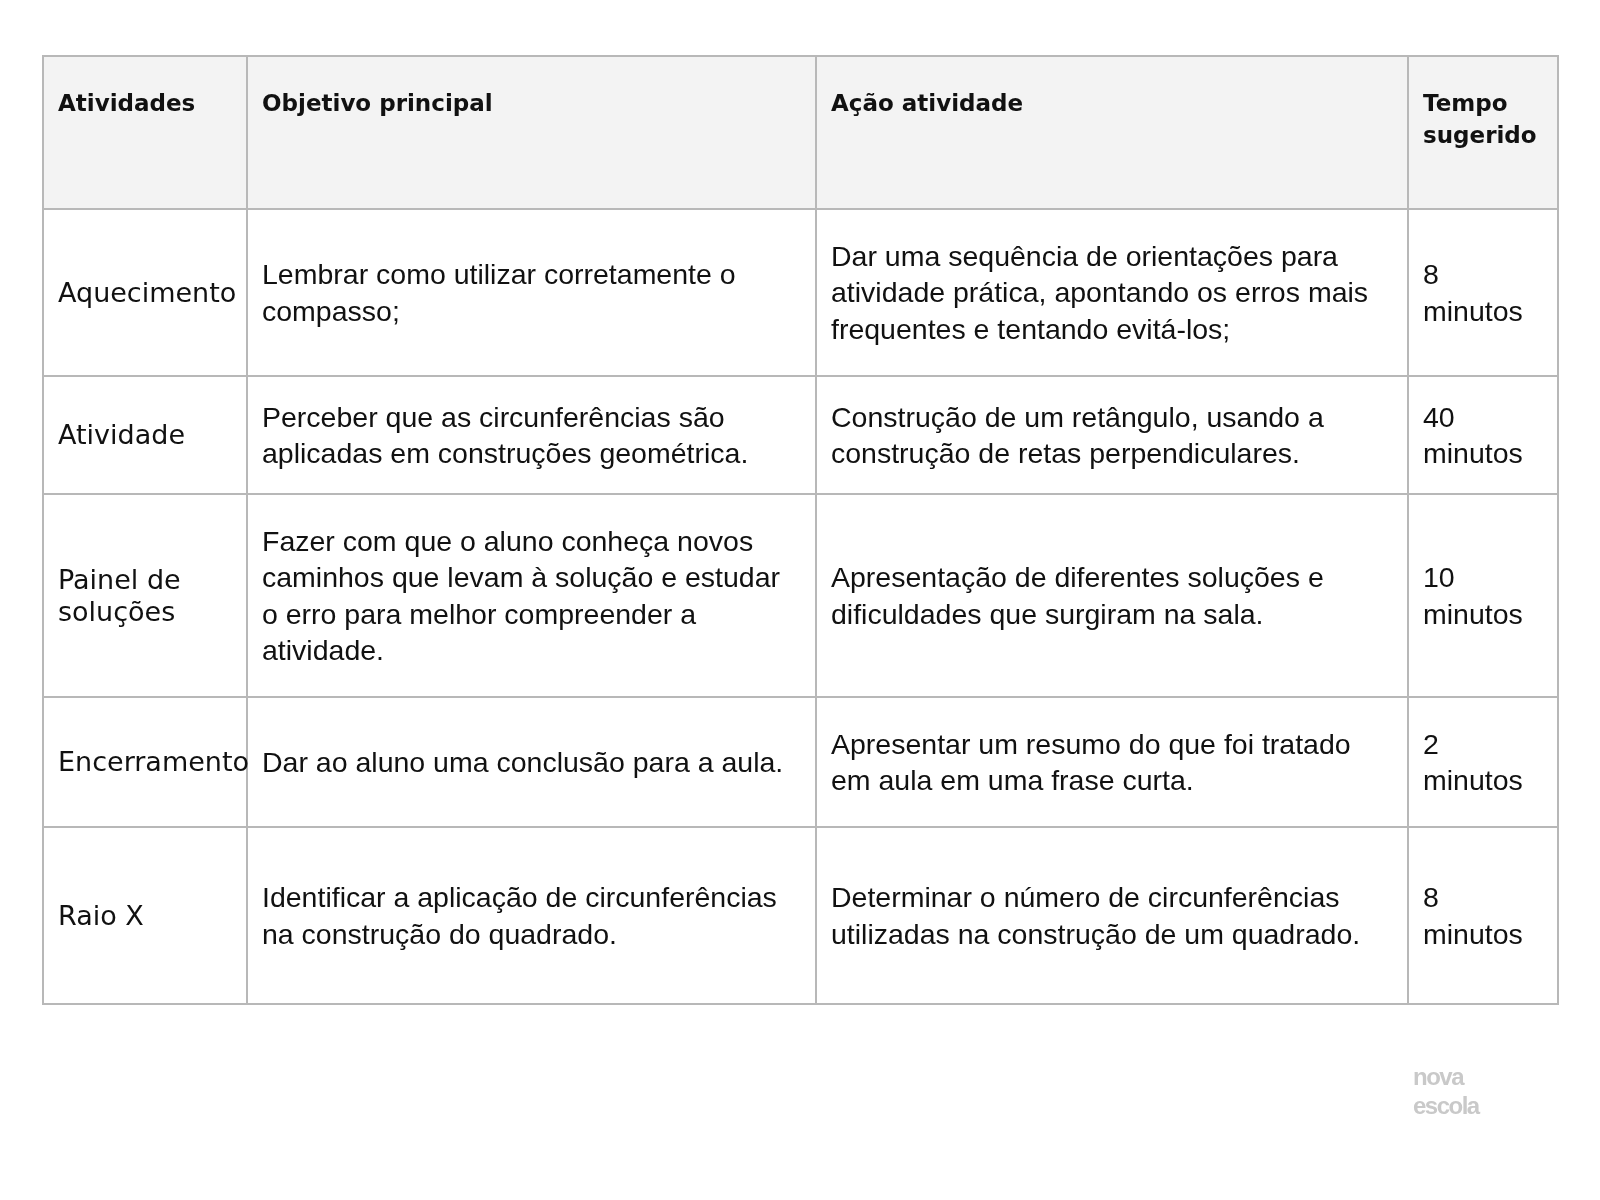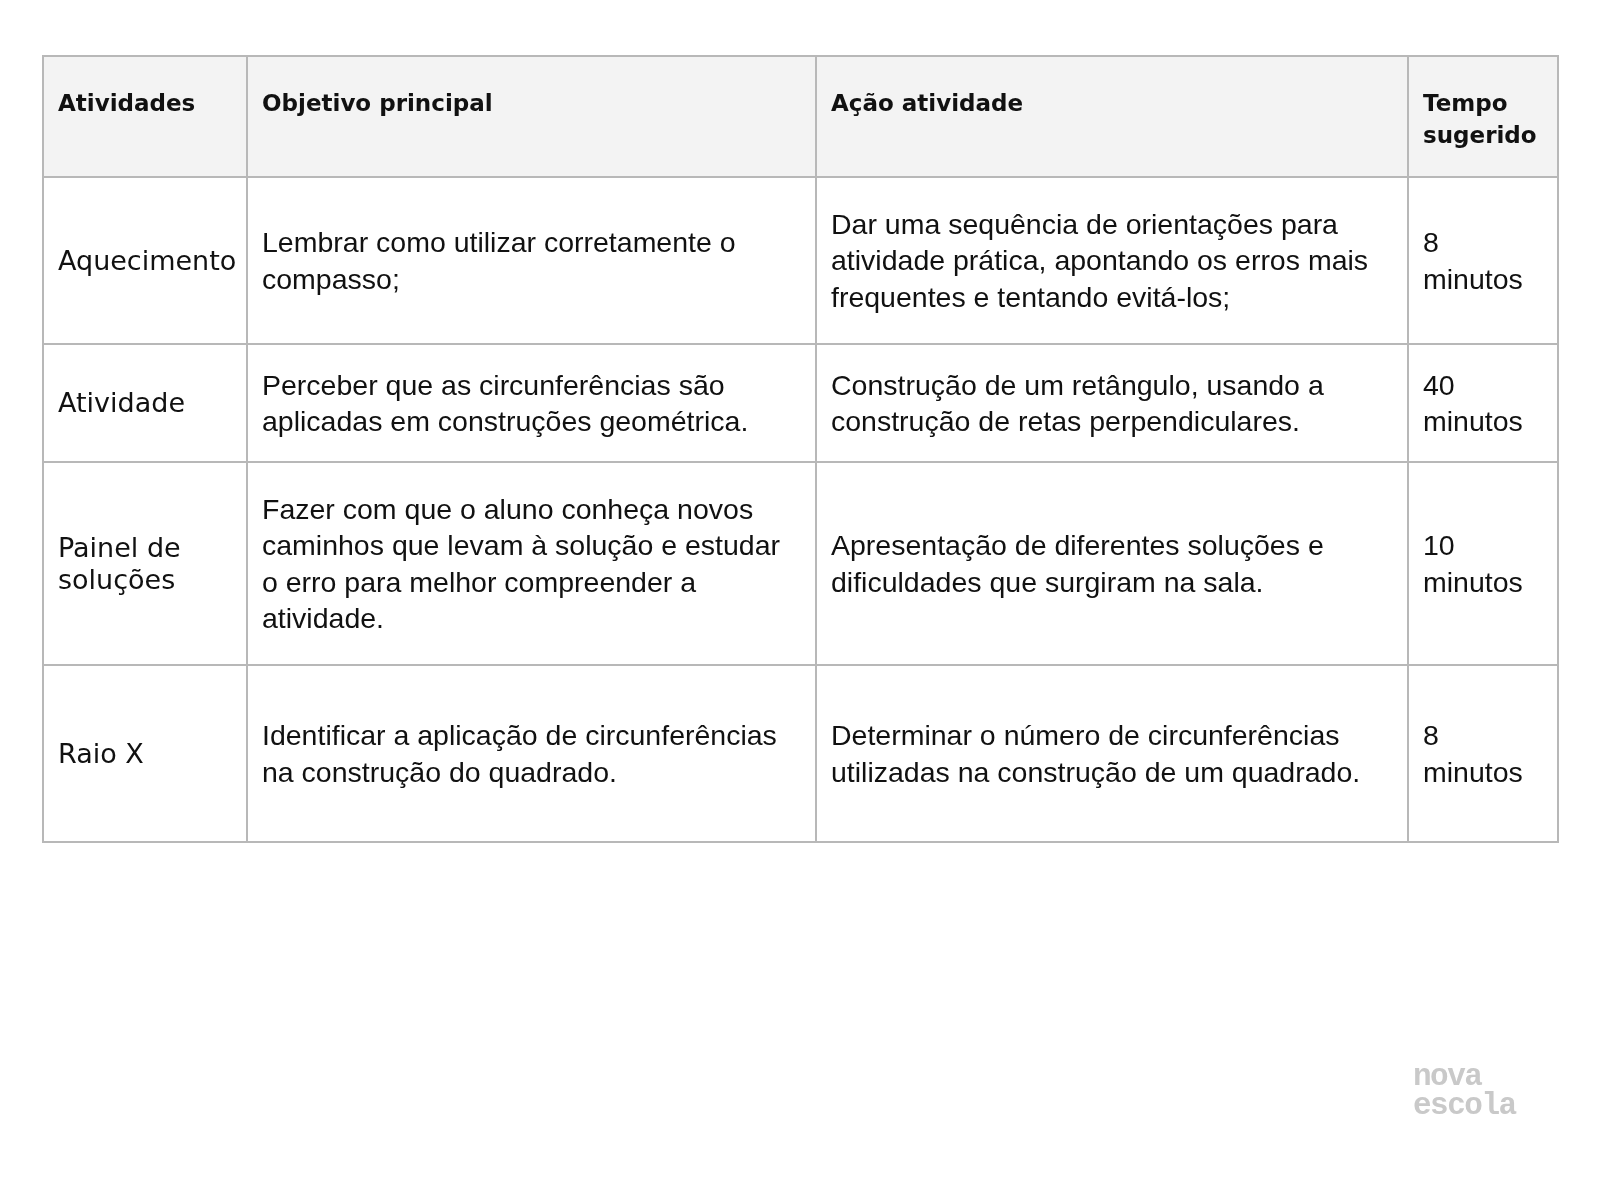--- a/index.html
+++ b/index.html
@@ -1,23 +1,23 @@
 <!DOCTYPE html>
 <html><head>
 <meta charset="utf-8">
 <style>
   html, body { margin: 0; padding: 0; }
   body { width: 1600px; height: 1200px; background: #ffffff; position: relative; overflow: hidden; }
   .tbl { position: absolute; left: 42px; top: 55px; border-collapse: collapse; table-layout: fixed; width: 1516px; }
   .tbl td, .tbl th { border: 2px solid #b8b8b8; vertical-align: middle; padding: 0 14px; text-align: left; color: #111; }
-  .tbl th { background: #f3f3f3; font-family: "DejaVu Sans", sans-serif; font-weight: bold; font-size: 23px; vertical-align: top; padding-top: 30px; line-height: 32px; height: 121px; box-sizing: border-box; }
+  .tbl th { background: #f3f3f3; font-family: "DejaVu Sans", sans-serif; font-weight: bold; font-size: 23px; vertical-align: top; padding-top: 30px; line-height: 32px; height: 153px; box-sizing: border-box; }
   .tbl td.act { font-family: "DejaVu Sans", sans-serif; font-size: 27px; line-height: 32px; }
   .tbl td.body { font-family: "Liberation Sans", sans-serif; font-size: 28.5px; line-height: 36.5px; }
   .c1 { width: 204px; } .c2 { width: 569px; } .c3 { width: 592px; } .c4 { width: 150px; }
-  .logo { position: absolute; left: 1413px; top: 1062px; font-family: Liberation Mono, monospace; font-weight: bold; color: #c9c9c9; font-size: 31px; line-height: 29px; letter-spacing: -1.5px; }
+  .logo { position: absolute; left: 1413px; top: 1062px; font-family: Liberation Sans, sans-serif; font-weight: bold; color: #c9c9c9; font-size: 24px; line-height: 29px; letter-spacing: -1.5px; }
 </style>
 </head>
 <body>
 
 <table class="tbl">
   <colgroup>
       <col class="c1">
       <col class="c2">
       <col class="c3">
       <col class="c4">
@@ -42,20 +42,26 @@
       <td class="body">Perceber que as circunferências são aplicadas em construções geométrica.</td>
       <td class="body">Construção de um retângulo, usando a construção de retas perpendiculares.</td>
       <td class="body">40 minutos</td>
     </tr>
     <tr style="height:203px">
       <td class="act">Painel de soluções</td>
       <td class="body">Fazer com que o aluno conheça novos caminhos que levam à solução e estudar o erro para melhor compreender a atividade.</td>
       <td class="body">Apresentação de diferentes soluções e dificuldades que surgiram na sala.</td>
       <td class="body">10 minutos</td>
     </tr>
+    <tr style="height:130px">
+      <td class="act">Encerramento</td>
+      <td class="body">Dar ao aluno uma conclusão para a aula.</td>
+      <td class="body">Apresentar um resumo do que foi tratado em aula em uma frase curta.</td>
+      <td class="body">2 minutos</td>
+    </tr>
     <tr style="height:177px">
       <td class="act">Raio X</td>
       <td class="body">Identificar a aplicação de circunferências na construção do quadrado.</td>
       <td class="body">Determinar o número de circunferências utilizadas na construção de um quadrado.</td>
       <td class="body">8 minutos</td>
     </tr>
   </tbody>
 </table>
 
 <div class="logo">

